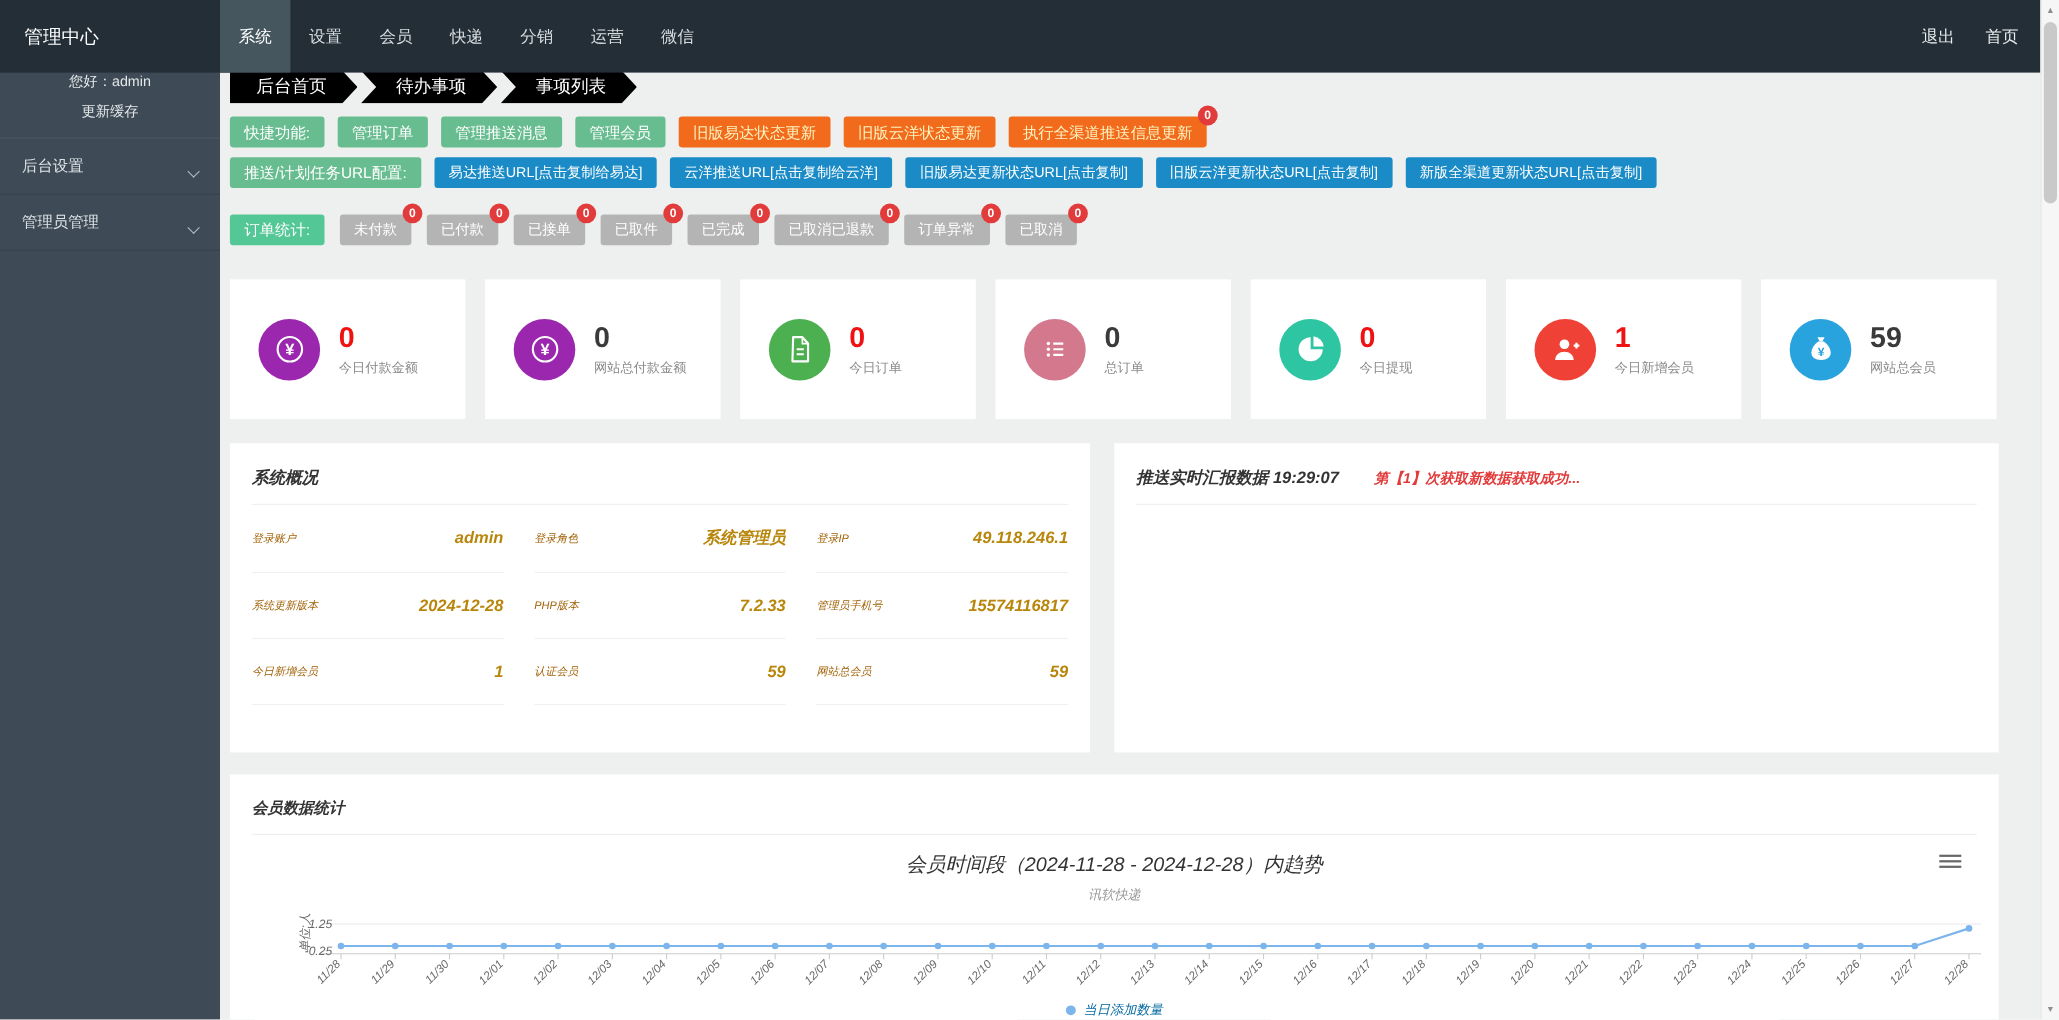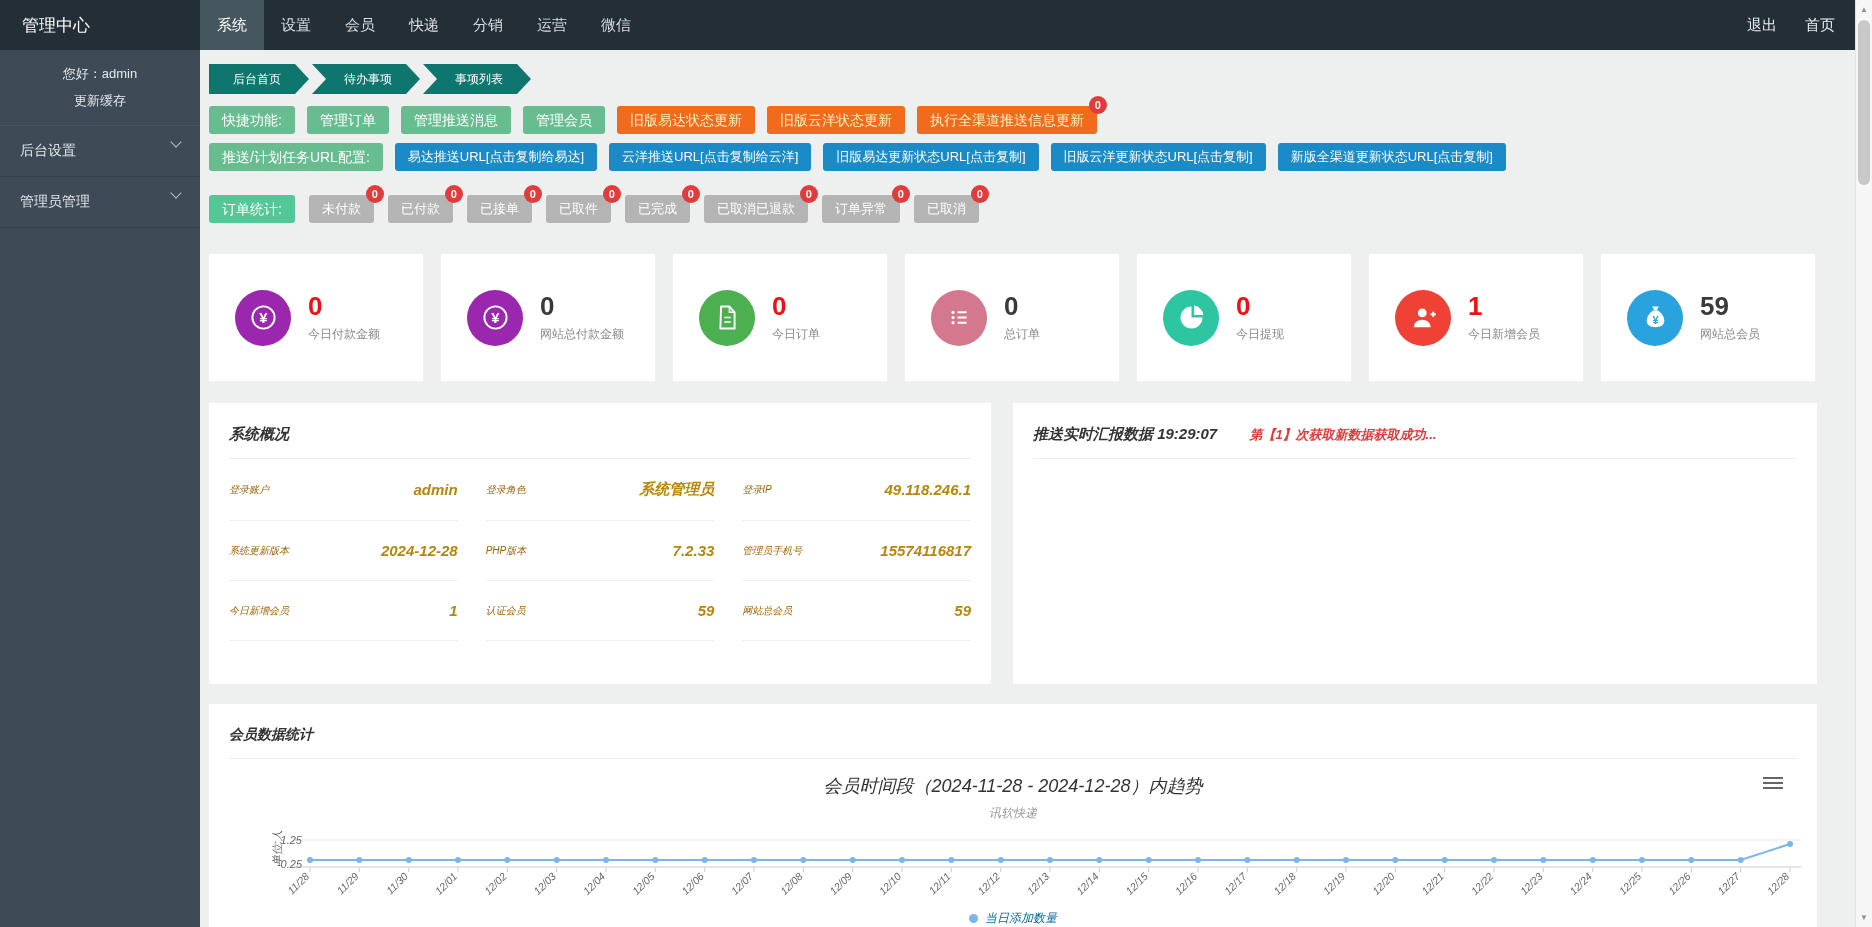--- a/index.html
+++ b/index.html
@@ -1,39 +1,39 @@
 <!DOCTYPE html>
 <html><head>
 <meta charset="utf-8">
 <style>
   *{margin:0;padding:0;box-sizing:border-box;}
   body{font-family:"Liberation Sans","DejaVu Sans",sans-serif;}
   .page{position:relative;width:1872px;height:927px;background:#eef0ef;overflow:hidden;}
 
   
-  .topbar{position:absolute;left:0;top:0;right:17px;height:50px;background:#232e37;display:flex;align-items:stretch;z-index:6;}
+  .topbar{position:absolute;left:0;top:0;right:17px;height:66px;background:#232e37;display:flex;align-items:stretch;z-index:6;}
   .brand{width:200px;color:#fff;font-size:17px;display:flex;align-items:center;padding-left:22px;flex:none;}
   .topnav{display:flex;}
   .nav-item{color:#d9dee1;font-size:15px;padding:0 17px;display:flex;align-items:center;cursor:pointer;}
   .nav-item.active{background:#46565f;color:#fff;}
   .topbar-right{margin-left:auto;display:flex;align-items:center;gap:28px;padding-right:20px;}
   .topbar-right .toplink{color:#e8edef;font-size:15px;cursor:pointer;}
 
   
   .sidebar{position:absolute;left:0;top:50px;bottom:0;width:200px;background:#3e4a55;color:#dfe5e8;z-index:5;}
   .greeting{text-align:center;font-size:13px;margin-top:15px;color:#e3e8ea;}
   .refresh{display:block;text-align:center;font-size:13px;color:#e3e8ea;margin-top:9px;padding-bottom:15px;border-bottom:1px solid #49565f;cursor:pointer;}
-  .side-item{display:flex;justify-content:space-between;align-items:flex-start;padding:16px 20px;font-size:14px;border-bottom:1px solid #37424c;cursor:pointer;}
+  .side-item{display:flex;justify-content:space-between;align-items:flex-end;padding:16px 20px;font-size:14px;border-bottom:1px solid #37424c;cursor:pointer;}
   .chev{width:8px;height:8px;border-right:1.5px solid #b3bdc3;border-bottom:1.5px solid #b3bdc3;transform:rotate(45deg);margin-top:-4px;}
 
   
   .main{position:absolute;left:200px;top:50px;right:17px;bottom:0;background:#eef0ef;padding:14px 38px 0 9px;overflow:hidden;}
 
   .breadcrumb{display:flex;gap:3px;height:30px;}
-  .crumb{background:#0f766e;color:#fff;font-size:12px;display:flex;align-items:center;padding:0 28px 0 32px;cursor:pointer;
+  .crumb{background:#000000;color:#fff;font-size:16px;display:flex;align-items:center;padding:0 28px 0 32px;cursor:pointer;
          clip-path:polygon(0 0,calc(100% - 14px) 0,100% 50%,calc(100% - 14px) 100%,0 100%,14px 50%);}
   .crumb:first-child{clip-path:polygon(0 0,calc(100% - 14px) 0,100% 50%,calc(100% - 14px) 100%,0 100%);padding-left:24px;}
 
   .btn-row{display:flex;gap:12px;margin-top:12px;align-items:flex-start;flex-wrap:nowrap;}
   .row-url{margin-top:9px;text-align:center;}
   .row-order{margin-top:24px;gap:14px;}
   .chip{position:relative;font-size:14px;color:#fff;padding:5px 13px;border-radius:3px;line-height:18px;white-space:nowrap;cursor:pointer;}
   .chip.label{cursor:default;}
   .chip.green{background:#68bd90;}
   .chip.brightgreen{background:#53c795;}

